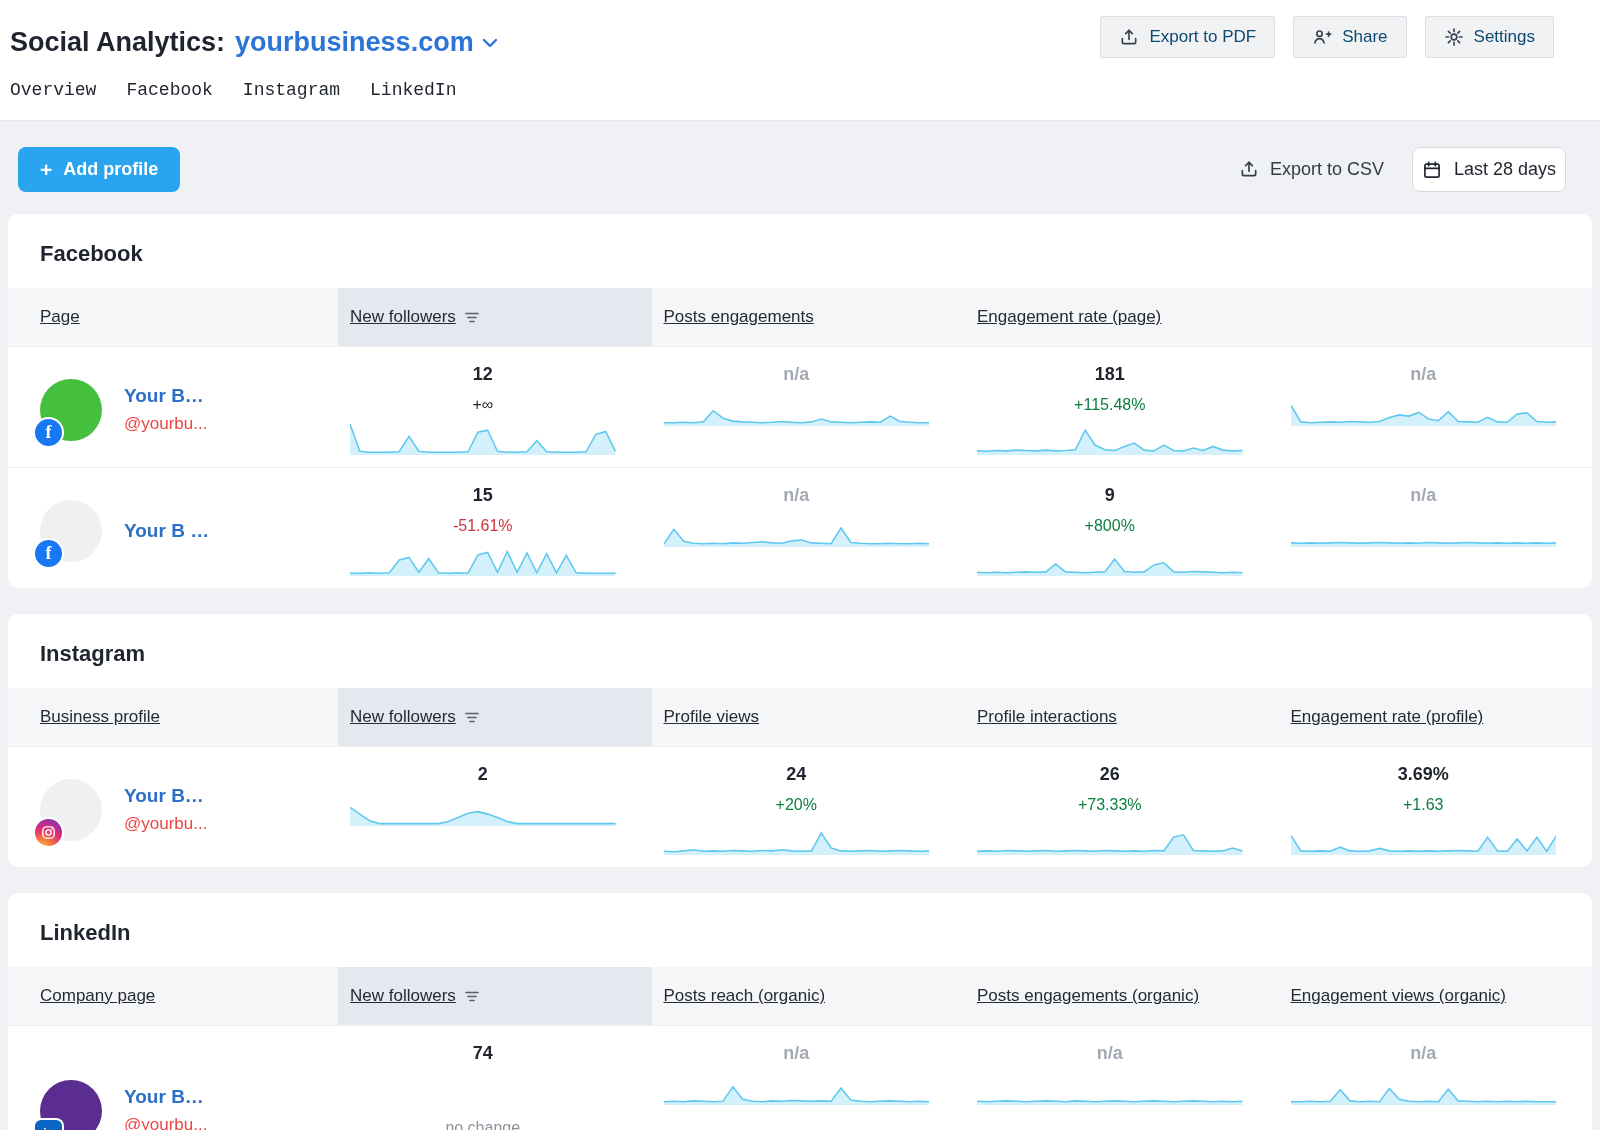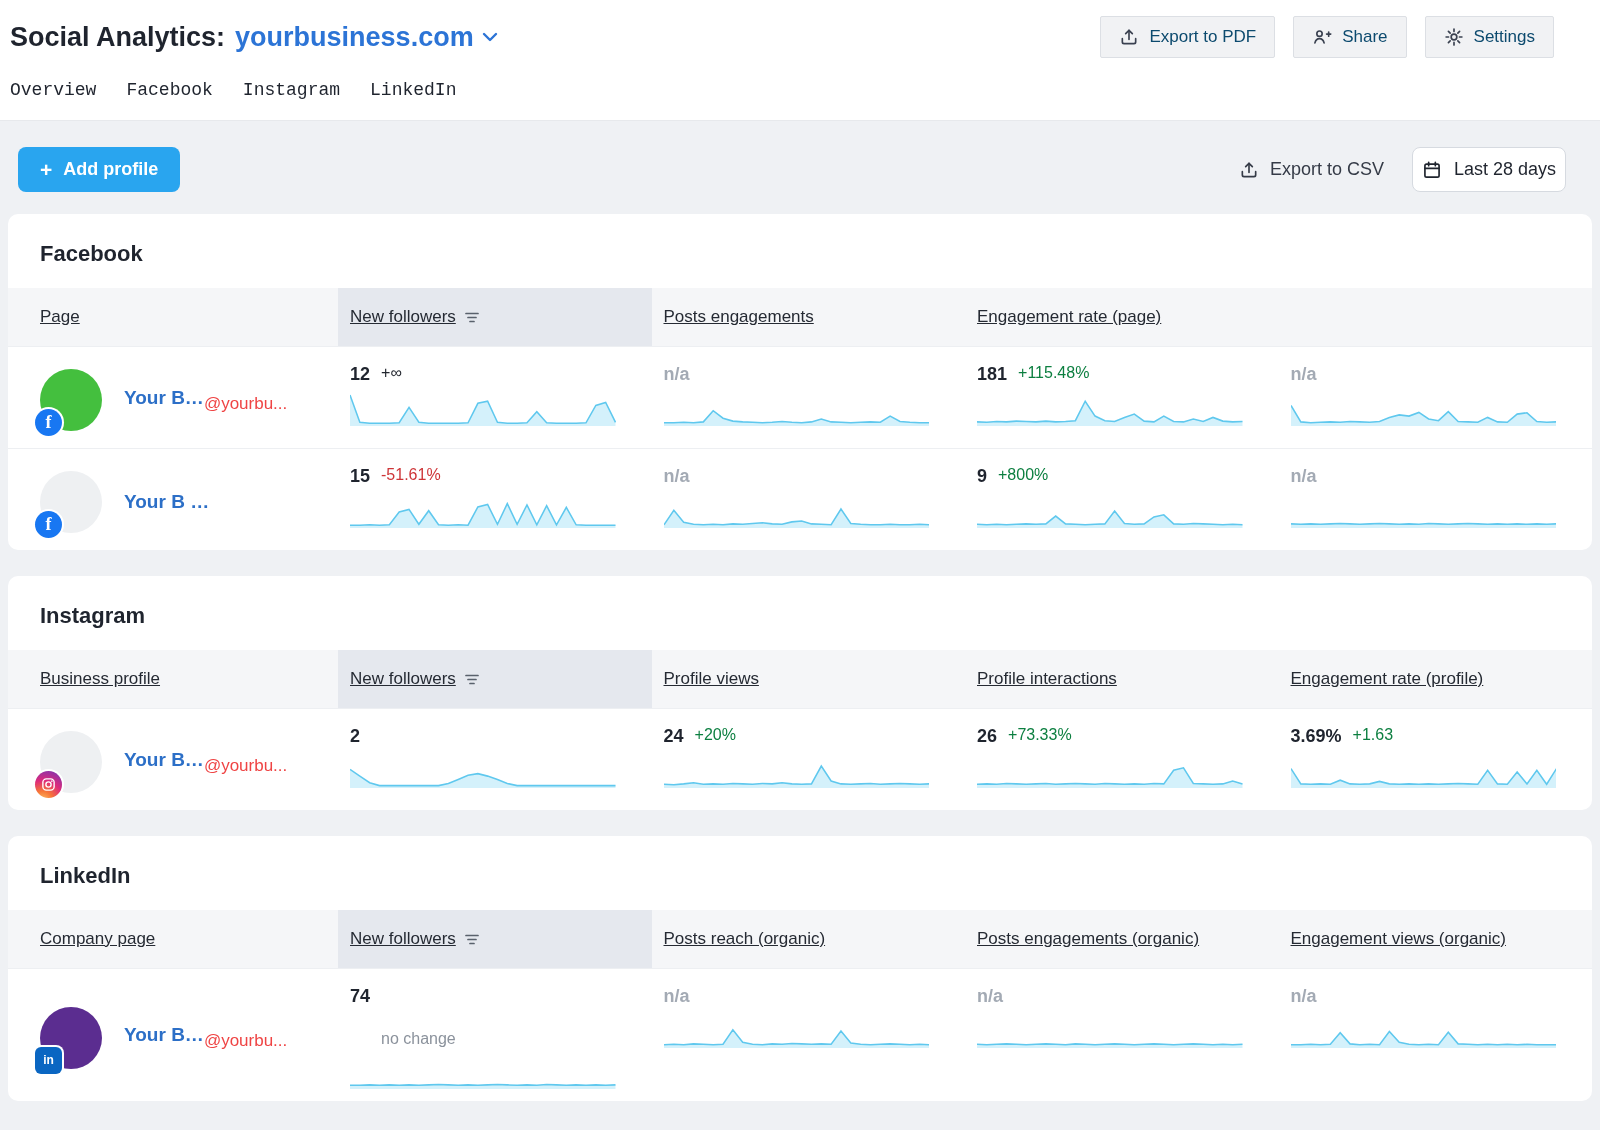--- a/index.html
+++ b/index.html
@@ -6,21 +6,21 @@
   html,body { width: 1600px; height: 1130px; overflow: hidden; }
   body {
     background: #eff1f4;
     font-family: "Liberation Sans", sans-serif;
     color: #1f242e;
   }
   
   .topbar {
     background: #fff;
     padding: 16px 46px 8px 10px;
-    display: flex; justify-content: space-between; align-items: center; gap: 20px;
+    display: flex; justify-content: space-between; align-items: flex-end; gap: 20px;
   }
   .page-title { font-size: 27px; font-weight: bold; display: flex; align-items: center; gap: 10px; }
   .page-title .domain-wrap { color: #2c74d6; display: inline-flex; align-items: center; gap: 8px; cursor: pointer; }
   .hbtns { display: flex; gap: 18px; }
   .hbtn {
     display: inline-flex; align-items: center; gap: 10px;
     background: #f1f2f4; border: 1px solid #dcdfe4; border-radius: 2px;
     padding: 10px 18px; font-size: 17px; color: #0c4a6e; cursor: pointer;
     font-family: "Liberation Sans", sans-serif;
   }
@@ -35,21 +35,21 @@
   .content { padding: 0 8px; }
   .toolbar { display: flex; justify-content: space-between; align-items: center; margin: 26px 0 22px; }
   .add-btn {
     background: #29a5ef; color: #fff; font-size: 18px; font-weight: bold;
     border: none; border-radius: 8px; padding: 12px 22px;
     display: inline-flex; align-items: center; gap: 11px; cursor: pointer;
     font-family: "Liberation Sans", sans-serif; margin-left: 10px;
   }
   .add-btn .plus { font-size: 21px; font-weight: bold; line-height: 16px; }
   .tright { display: flex; align-items: center; gap: 28px; margin-right: 26px; }
-  .csv-btn { display: inline-flex; align-items: flex-end; gap: 11px; font-size: 18px; color: #353b47; background: none; border: none; cursor: pointer; font-family: "Liberation Sans", sans-serif; }
+  .csv-btn { display: inline-flex; align-items: flex-start; gap: 11px; font-size: 18px; color: #353b47; background: none; border: none; cursor: pointer; font-family: "Liberation Sans", sans-serif; }
   .date-btn {
     background: #fff; border: 1px solid #d6dae0; border-radius: 8px;
     padding: 11px 9px; font-size: 18px; color: #1f242e;
     display: inline-flex; align-items: center; gap: 12px; cursor: pointer;
     font-family: "Liberation Sans", sans-serif;
   }
   
   .card { background: #fff; border-radius: 10px; margin-bottom: 26px; overflow: hidden; }
   .card-title { font-size: 22px; font-weight: bold; padding: 27px 32px 21px; }
   .trow { display: grid; grid-template-columns: 330px 1fr 1fr 1fr 1fr; }
@@ -62,24 +62,24 @@
   .td.first { padding-left: 32px; display: flex; gap: 22px; align-items: center; }
   .avatar { position: relative; width: 62px; height: 62px; border-radius: 50%; flex: none; }
   .badge {
     position: absolute; left: -5px; bottom: -5px; width: 27px; height: 27px;
     border-radius: 50%; display: flex; align-items: center; justify-content: center;
     box-shadow: 0 0 0 2px #fff;
   }
   .badge.fb { background: #1877f2; color: #fff; font-weight: bold; font-size: 18px; font-family: "Liberation Serif", serif; }
   .badge.li { background: #0a66c2; border-radius: 6px; color: #fff; font-size: 12px; font-weight: bold; }
   .badge.ig { background: radial-gradient(circle at 28% 112%, #fdc468 0%, #f77737 28%, #dd2a7b 58%, #8134af 92%); }
-  .pinfo { display: flex; }
+  .pinfo { display: flex; flex-direction: column; }
   .pname { font-size: 19px; font-weight: bold; color: #2c6fc7; text-decoration: none; cursor: pointer; }
   .phandle { font-size: 17px; color: #ef4444; margin-top: 7px; }
-  .mline { display: flex; align-items: flex-start; gap: 11px; margin-bottom: 7px; }
+  .mline { display: flex; align-items: center; gap: 11px; margin-bottom: 7px; flex-direction: column; }
   .mval { font-size: 18px; font-weight: bold; color: #1f242e; }
   .mval.na { color: #a3aab4; }
   .mchg { font-size: 16px; }
   .mchg.green { color: #0c7f40; }
   .mchg.red   { color: #ce3538; }
   .mchg.gray  { color: #8b929c; margin-top: 44px; }
   .mchg.dark  { color: #22262e; }
   .spark { width: 100%; max-width: 278px; height: 34px; display: block; }
   .sp-line { fill: none; stroke: #5fc8ee; stroke-width: 1.6; }
   .sp-area { fill: rgba(132,214,243,0.35); stroke: none; }

